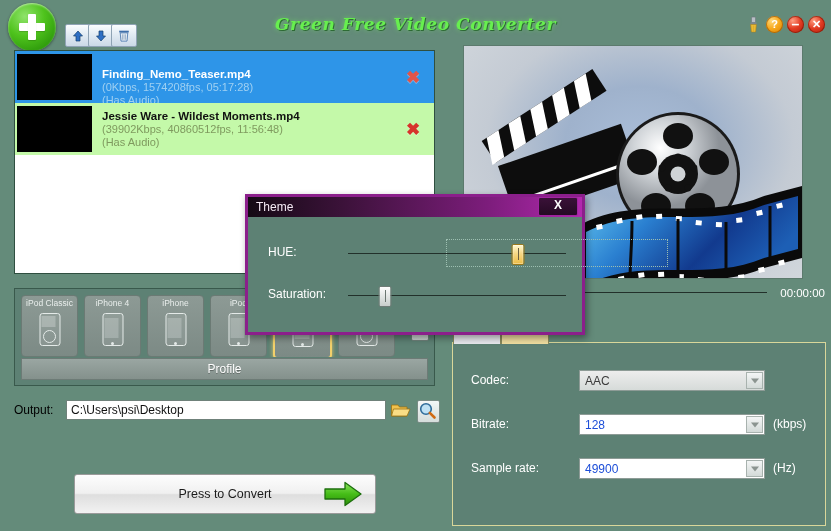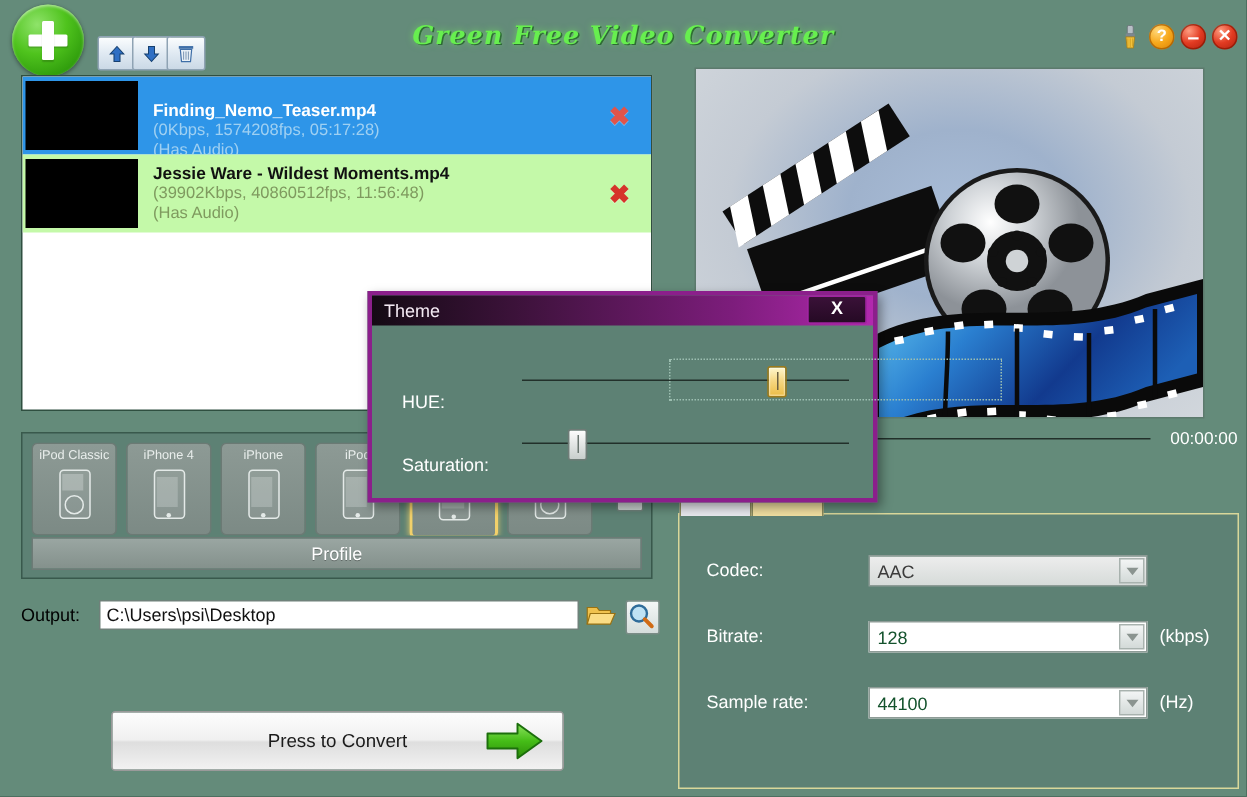--- a/index.html
+++ b/index.html
@@ -210,21 +210,21 @@
   .tab.t1 { width: 46px; background: #e8e8ee; }
   .tab.t2 { width: 46px; background: #f0dea0; }
   .setrow { position: absolute; left: 0; width: 100%; height: 22px; }
   .setlabel { position: absolute; left: 18px; top: 3px; color: #ffffff; font-size: 12px; }
   .combo {
     position: absolute; left: 126px; top: 0; width: 186px; height: 21px;
     border: 1px solid #8d9b96; box-sizing: border-box; cursor: pointer;
   }
   .combo.enabled { background: #ffffff; }
   .combo.disabled { background: linear-gradient(180deg, #ededed 0%, #d6dbd9 100%); }
-  .combo .val { position: absolute; left: 5px; top: 3px; font-size: 12px; color: #14532d; }
+  .combo .val { position: absolute; left: 5px; top: 3px; font-size: 12px; color: #1d4ed8; }
   .combo.disabled .val { color: #3b3b3b; }
   .combo .arrow-box {
     position: absolute; right: 1px; top: 1px; width: 17px; height: 17px;
     background: linear-gradient(180deg,#f3f5f5 0%, #d3dad8 100%);
     border: 1px solid #a8b2ae; box-sizing: border-box;
   }
   .combo .arrow-box::after {
     content: ""; position: absolute; left: 50%; top: 50%; transform: translate(-50%,-50%);
     width: 0; height: 0; border-left: 4px solid transparent; border-right: 4px solid transparent;
     border-top: 5px solid #8b9490;
@@ -248,21 +248,21 @@
   }
   #theme-close {
     position: absolute; right: 4px; top: 0px; width: 38px; height: 17px;
     background: linear-gradient(180deg,#3a1138 0%, #250a24 100%);
     border: 1px solid #a024a0; border-radius: 2px;
     color: #ffffff; font-size: 12px; font-weight: bold;
     text-align: center; line-height: 15px;
     cursor: pointer;
   }
   .slider-row { position: absolute; left: 0; width: 100%; height: 26px; }
-  .slider-label { position: absolute; left: 20px; top: 5px; color: #ffffff; font-size: 12px; margin-top: 16px; }
+  .slider-label { position: absolute; left: 20px; top: 5px; color: #ffffff; font-size: 12px; }
   .slider-track-wrap { position: absolute; left: 100px; top: 0; width: 218px; height: 26px; cursor: pointer; }
   .slider-track { position: absolute; left: 0; top: 13px; width: 100%; height: 1px; background: #22302a; }
   .slider-thumb {
     position: absolute; top: 4px; width: 11px; height: 19px;
     border-radius: 2px; transform: translateX(-50%);
     cursor: pointer;
   }
   .slider-thumb.gold {
     background: linear-gradient(180deg,#fff7cd 0%, #f6d681 48%, #edbd46 100%);
     border: 1px solid #9c7a1a;
@@ -568,21 +568,21 @@
       <div class="combo enabled">
         <span class="val">128</span>
         <span class="arrow-box"></span>
       </div>
       <div class="unit">(kbps)</div>
     </div>
 
     <div class="setrow" style="top:115px;">
       <div class="setlabel">Sample rate:</div>
       <div class="combo enabled">
-        <span class="val">44100</span>
+        <span class="val">49900</span>
         <span class="arrow-box"></span>
       </div>
       <div class="unit">(Hz)</div>
     </div>
   </div>
 
   <div id="theme-dlg">
     <div id="theme-title"></div>
     <div id="theme-title-text">Theme</div>
     <div id="theme-close">X</div>

